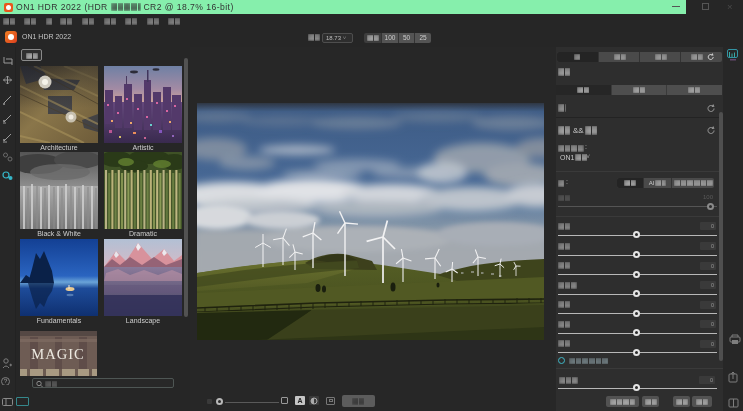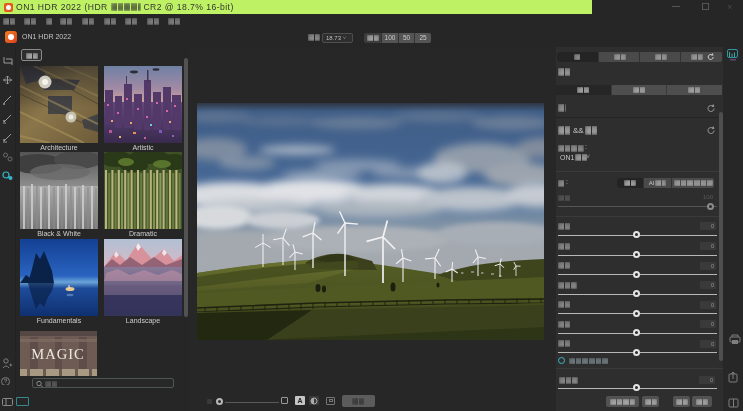--- a/index.html
+++ b/index.html
@@ -1,20 +1,20 @@
 <!DOCTYPE html>
 <html><head><meta charset="utf-8"><style>
 *{margin:0;padding:0;box-sizing:border-box}
 html,body{width:743px;height:411px;overflow:hidden;background:#262626;font-family:"Liberation Sans",sans-serif}
 .abs{position:absolute}
 .zh{display:inline-block;vertical-align:top;opacity:.8;filter:blur(1px);background:
  repeating-linear-gradient(to right, currentcolor 0 1.2px, transparent 1.2px 2.2px),
  repeating-linear-gradient(to bottom, currentcolor 0 1.2px, transparent 1.2px 2.2px);
  -webkit-mask-image:repeating-linear-gradient(to right,#000 0 5.7px,transparent 5.7px 6.7px)}
-#titlebar{left:0;top:0;width:592px;height:14px;background:#bef264;color:#333}
+#titlebar{left:0;top:0;width:686px;height:14px;background:#86efac;color:#333}
 #menubar{left:0;top:14px;width:743px;height:14px;background:#262626;color:#a0a0a0}
 #header{left:0;top:28px;width:743px;height:19px;background:#262626}
 #toolstrip{left:0;top:47px;width:16px;height:364px;background:#272727;border-right:1px solid #222}
 #presets{left:16px;top:47px;width:174px;height:364px;background:#262626}
 #canvas{left:190px;top:47px;width:366px;height:364px;background:#272727}
 #rpanel{left:556px;top:47px;width:167px;height:364px;background:#2e2e2e}
 #rstrip{left:723px;top:47px;width:20px;height:364px;background:#272727}
 .tb{position:absolute;border-radius:2px;text-align:center;color:#c9c9c9}
 .vbox{position:absolute;width:16px;height:8px;background:#3a3a3a;border-radius:1px;color:#979797;font-size:5.5px;text-align:right;line-height:8px;padding-right:2px}
 .track{position:absolute;height:1.2px;background:#b8b8b8}

